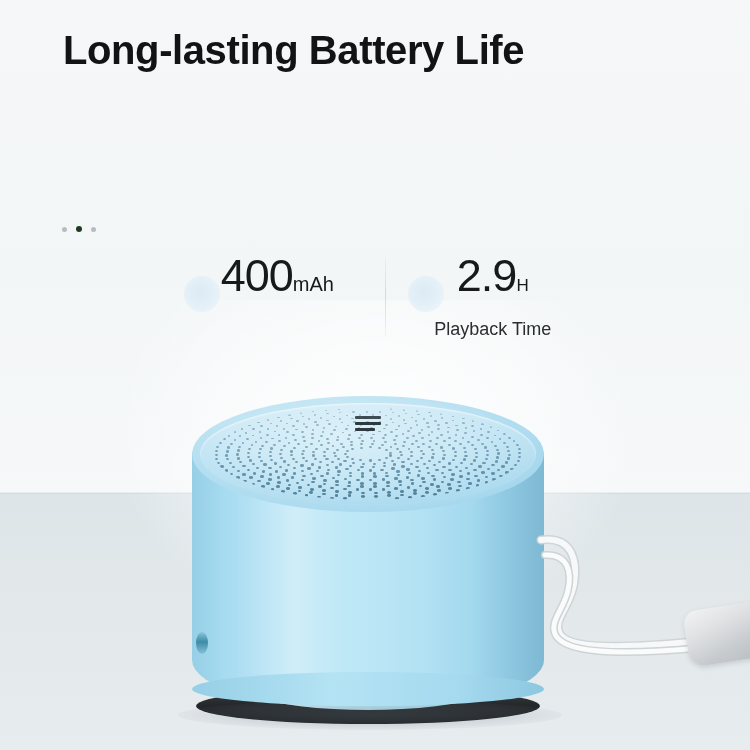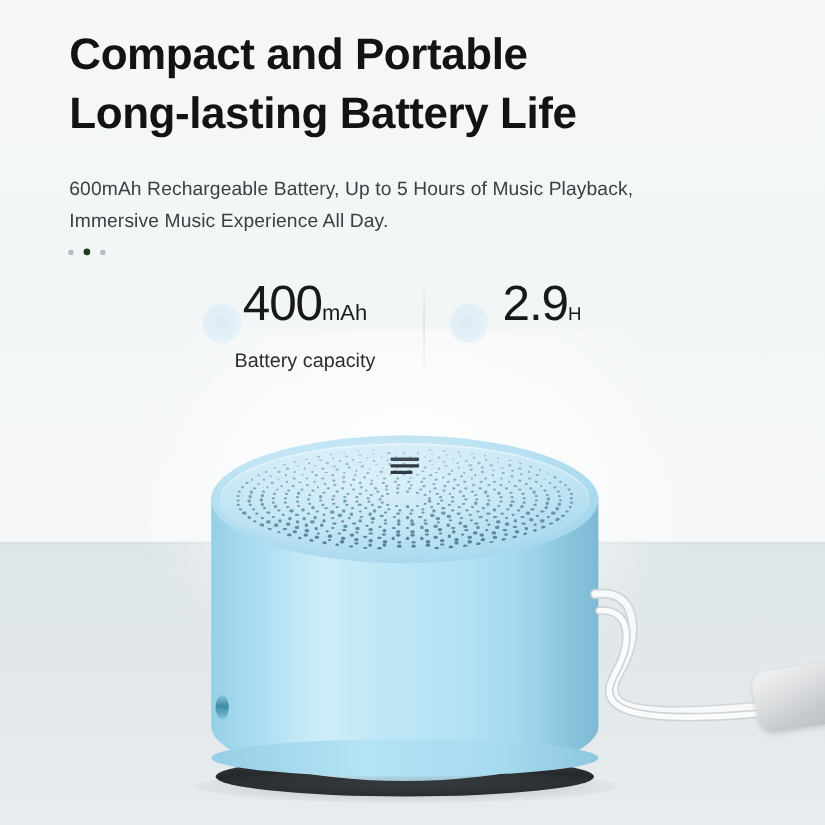--- a/index.html
+++ b/index.html
@@ -285,48 +285,43 @@
 <body>
 
 <div id="page">
 
   <div class="bg-upper"></div>
   <div class="bg-lower"></div>
   <div class="bg-horizon"></div>
   <div class="bg-glow"></div>
 
   <div class="headline">
-    <span>Compact and Portable</span>
     <span class="l2">Long-lasting Battery Life</span>
   </div>
 
-  <div class="subtitle">
-    <span>600mAh Rechargeable Battery, Up to 5 Hours of Music Playback,</span>
-    <span class="s2">Immersive Music Experience All Day.</span>
-  </div>
 
   <div class="dots">
     <span class="dot"></span>
     <span class="dot active"></span>
     <span class="dot"></span>
   </div>
 
   <div class="stats">
 
     <div class="stat left">
       <span class="stat-blob"></span>
       <div class="stat-value"><span>400</span><span class="stat-unit">mAh</span></div>
-      <div class="stat-label">Battery capacity</div>
     </div>
 
     <div class="stat-divider"></div>
 
     <div class="stat right">
       <span class="stat-blob"></span>
       <div class="stat-value"><span>2.9</span><span class="stat-unit small">H</span></div>
+      <div class="stat-label">Playback Time</div>
     </div>
 
   </div>
 
   <div class="product">
 
     <div class="spk-shadow"></div>
     <div class="spk-base"></div>
 
     <div class="spk-body">

